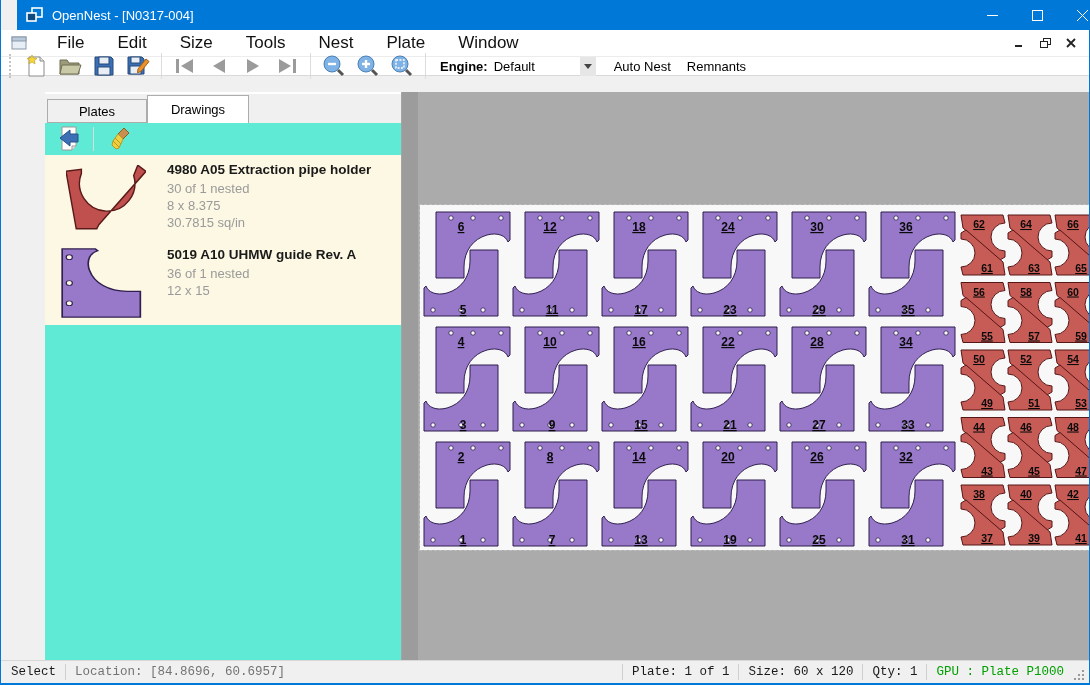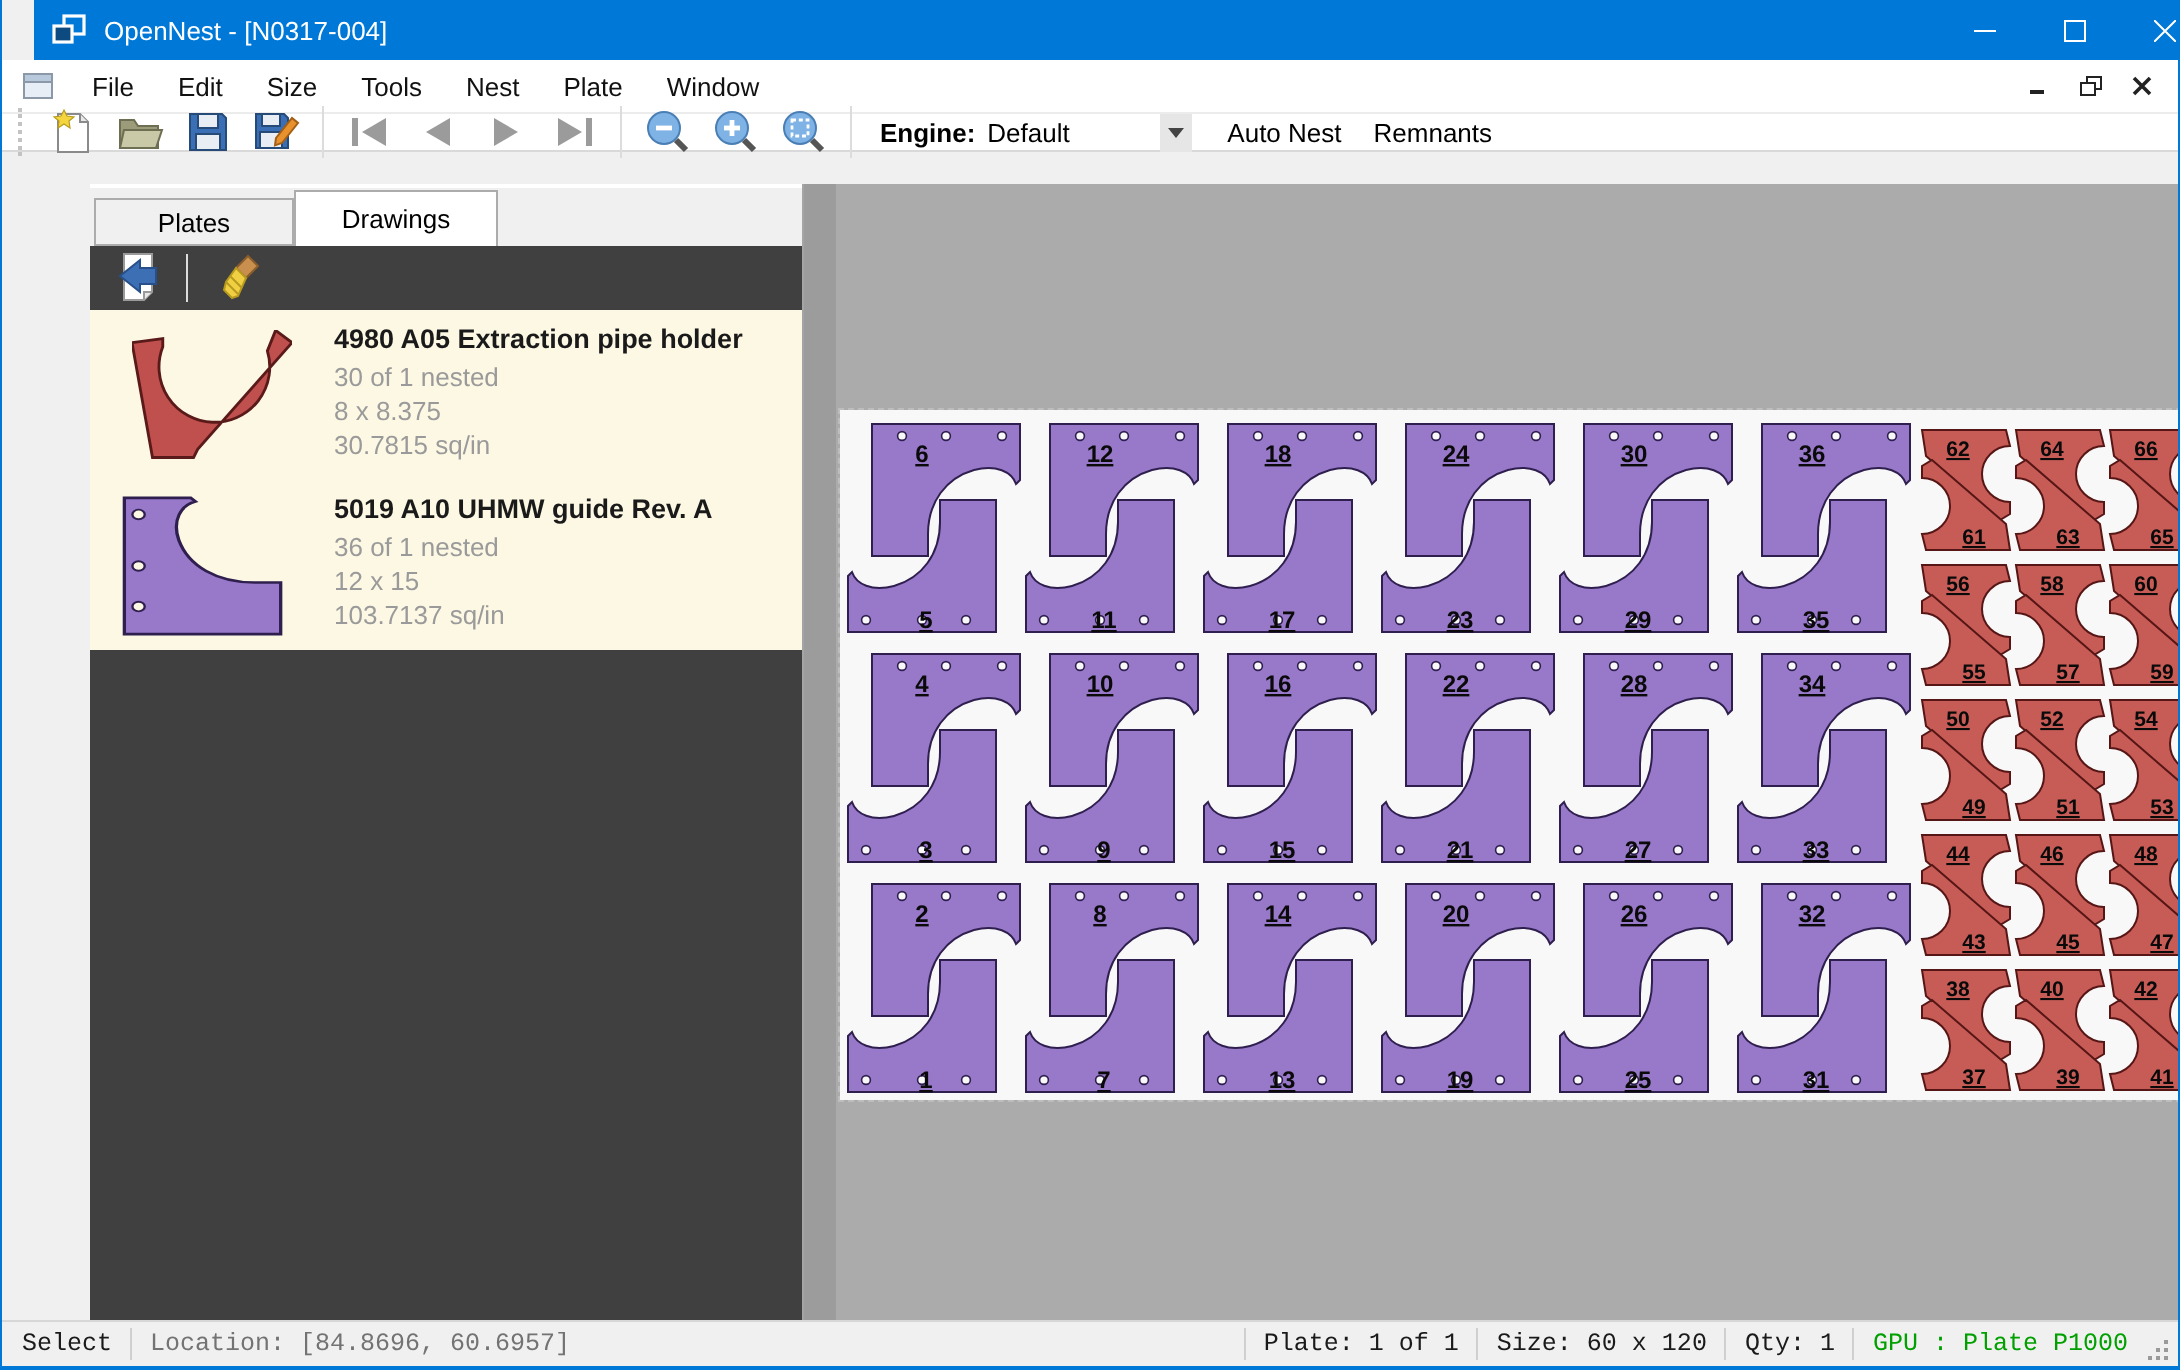--- a/index.html
+++ b/index.html
@@ -10,21 +10,21 @@
   
   .titlebar { position:absolute; left:16px; top:0; width:100%; height:30px; background:#0078d7;
               display:flex; align-items:center; color:#fff; }
   .titlebar .app-icon { margin-left:9px; width:18px; height:16px; }
   .titlebar .title { margin-left:8px; font-size:13px; }
   .win-controls { margin-left:auto; display:flex; height:30px; }
   .win-btn { width:45px; height:30px; display:flex; align-items:center; justify-content:center; }
 
   
   .menubar { position:absolute; left:0; top:30px; width:100%; height:26px; background:#fff;
-             display:flex; align-items:center; font-size:13px; color:#111; }
+             display:flex; align-items:center; font-size:17px; color:#111;gap:11px; }
   .menu-doc-icon { margin:0 8px 0 10px; }
   .menu-item { padding:4px 11px; cursor:default; }
   .mdi-controls { margin-left:auto; display:flex; align-items:center; gap:10px; padding-right:10px; }
   .mdi-btn { width:16px; height:14px; display:flex; align-items:center; justify-content:center; }
 
   
   .toolbar { position:absolute; left:0; top:56px; width:100%; height:20px; background:#fff;
              border-top:1px solid #ececec; border-bottom:1px solid #d9d9d9;
              display:flex; align-items:center; font-size:13px; }
   .grip { width:4px; height:24px; border-left:2px dotted #c3c3c3; margin:0 6px 0 8px; }
@@ -39,21 +39,21 @@
 
   
   .main { position:absolute; left:0; top:92px; width:100%; height:568px;margin-left:44px; }
   .left-panel { position:absolute; left:0; top:0; width:357px; height:100%; background:#fff;
                 border-right:1px solid #a5a5a5; }
   .tabstrip { position:absolute; left:0; top:2px; width:100%; height:29px; background:#f0f0f0; }
   .tab { position:absolute; font-size:13px; text-align:center; border:1px solid #acacac; }
   .tab-plates { left:2px; top:5px; width:100px; height:24px; line-height:23px; background:#f0f0f0; }
   .tab-drawings { left:102px; top:1px; width:102px; height:29px; line-height:28px; background:#fff;
                   border-bottom:none; }
-  .panel-body { position:absolute; left:0; top:31px; width:100%; height:calc(100% - 31px); background:#404040; }
+  .panel-body { position:absolute; left:0; top:31px; width:100%; height:calc(100% - 31px); background:#5eead4; }
   .panel-toolbar { height:32px; display:flex; align-items:center; }
   .ptbtn { width:32px; height:28px; margin-left:8px; display:flex; align-items:center; justify-content:center; }
   .ptsep { width:1px; height:24px; background:#dcdcdc; margin:0 4px 0 8px; }
 
   .drawing-list { background:#fcf8e3; }
   .drawing-item { height:85px; display:flex; cursor:default; }
   .thumb-box { width:122px; display:flex; align-items:center; justify-content:center; flex:none; }
   .item-info { padding-top:7px; }
   .item-title { font-size:13.5px; font-weight:bold; color:#1a1a1a; margin-bottom:3px; }
   .item-meta { font-size:13px; color:#9a9a9a; line-height:17px; }
@@ -277,21 +277,20 @@
                   <circle cx="10" cy="69" r="2.6" fill="#fcf8e3" stroke="#2f1f4f"></circle>
                   <circle cx="38" cy="69" r="2.6" fill="#fcf8e3" stroke="#2f1f4f"></circle>
                   <circle cx="60" cy="69" r="2.6" fill="#fcf8e3" stroke="#2f1f4f"></circle>
                 </g>
               </svg>
             </div>
             <div class="item-info">
               <div class="item-title">5019 A10 UHMW guide Rev. A</div>
               <div class="item-meta">36 of 1 nested</div>
               <div class="item-meta">12 x 15</div>
-              <div class="item-meta">103.7137 sq/in</div>
             </div>
           </div>
         </div>
       </div>
     </div>
 
     <div class="canvas">
       <div class="canvas-shade"></div>
       <div class="plate">
         <svg width="690" height="345" viewBox="0 0 690 345">

